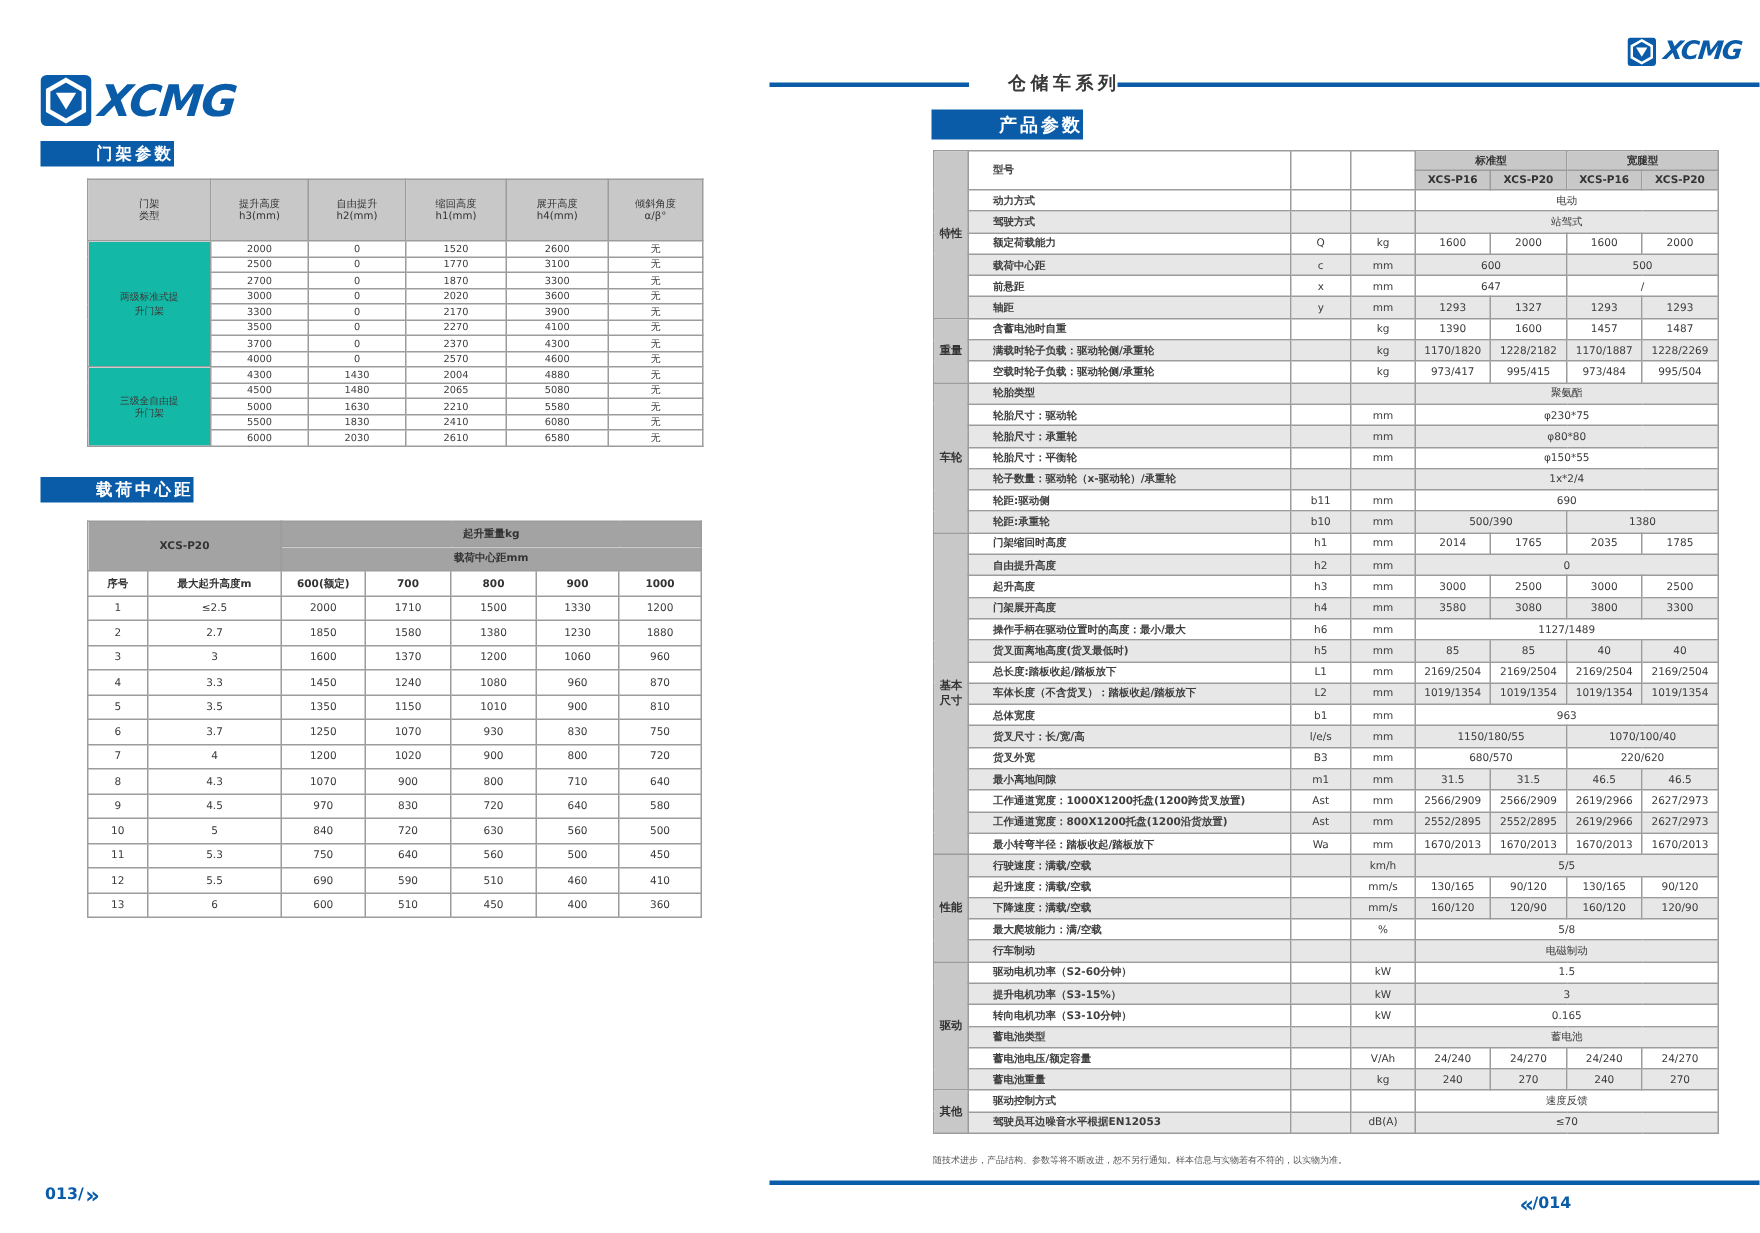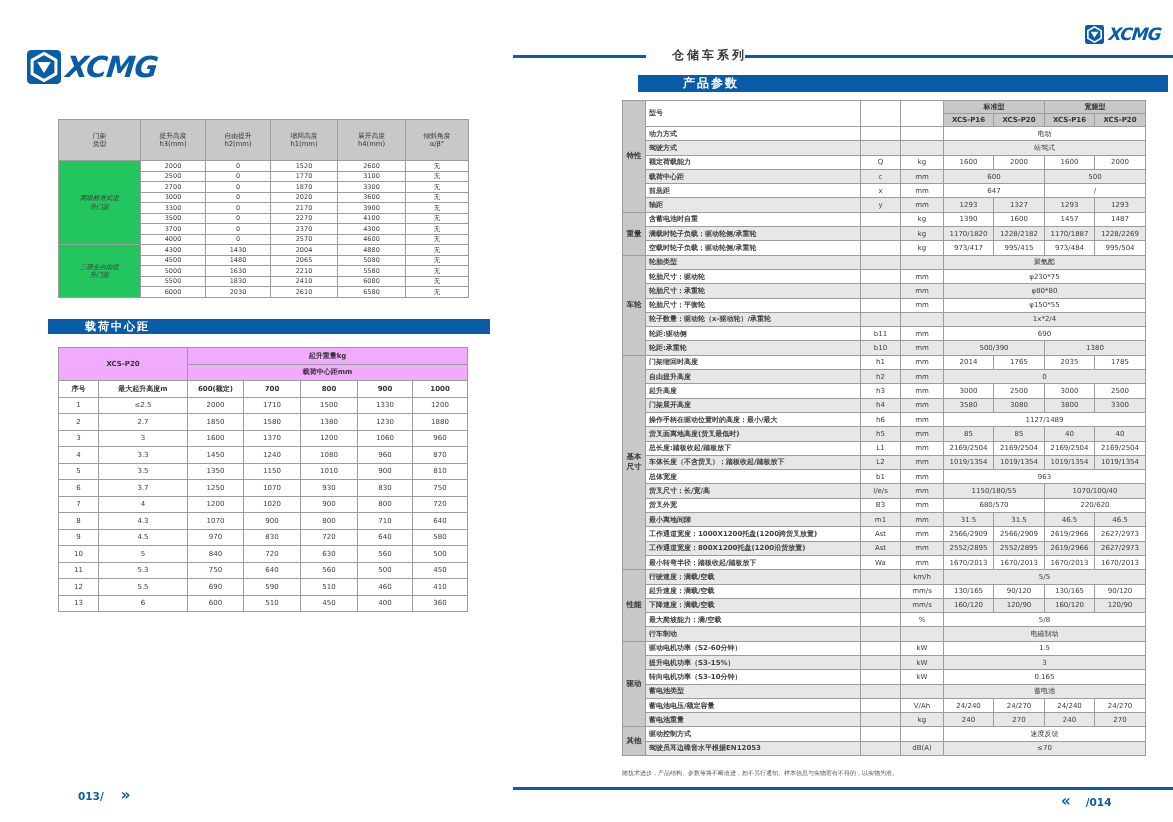--- a/index.html
+++ b/index.html
@@ -10,75 +10,81 @@
   }
   .abs{position:absolute;}
 
   
   .logo{display:flex;align-items:center;gap:5px;}
   .logo-text{font-weight:bold;font-style:italic;color:#0a5ca8;letter-spacing:-1px;transform:skewX(-6deg);}
   #logo-left .logo-text{font-size:29px;}
   #logo-right .logo-text{font-size:17px;}
 
   
-  .section-bar{display:flex;align-items:center;}
+  .section-bar{display:flex;align-items:flex-start;flex-direction:column;}
   .section-bar .yellow{background:#fdc608;}
   .section-bar .blue{background:#0a5ca8;flex:1;display:flex;align-items:center;}
   .section-bar .bar-title{color:#ffffff;font-weight:bold;}
 
   
   table{border-collapse:collapse;table-layout:fixed;}
   td{border:1px solid #9c9c9c;text-align:center;vertical-align:middle;padding:0 2px;overflow:hidden;}
 
   
   #mast-table{width:410px;font-size:6.5px;line-height:1.25;}
   #mast-table td{height:9.5px;background:#ffffff;}
   #mast-table td.h{background:#c8c8c8;height:40px;font-weight:normal;white-space:pre-line;font-size:6.8px;color:#333;}
-  #mast-table td.grp{white-space:pre-line;background:#22c55e;font-style:italic;}
+  #mast-table td.grp{white-space:pre-line;background:#14b8a6;}
 
   
   #load-table{width:409px;font-size:7px;line-height:1.2;}
   #load-table td{height:15.5px;background:#ffffff;}
-  #load-table td.h{background:#f0abfc;font-weight:bold;color:#333;}
+  #load-table td.h{background:#a3a3a3;font-weight:bold;color:#333;}
   #load-table td.subh{background:#ffffff;font-weight:bold;color:#333;}
 
   
   #product-table{width:523px;font-size:7px;line-height:1.15;}
   #product-table td{height:13.3px;background:#ffffff;color:#3a3a3a;}
   #product-table td.h{background:#c8c8c8;font-weight:bold;color:#333;}
   #product-table td.gcell{background:#c8c8c8;font-weight:bold;color:#333;font-size:7.5px;line-height:1.35;}
-  #product-table td.namecell{text-align:left;padding-left:3px;white-space:nowrap;font-weight:bold;color:#3f3f3f;}
+  #product-table td.namecell{text-align:left;padding-left:16px;white-space:nowrap;font-weight:bold;color:#3f3f3f;}
   #product-table tr.odd td:not(.gcell){background:#e7e7e7;}
   #product-table tr.hrow td{height:12px;}
 
   
   .hline{background:#0a5ca8;height:3px;}
   #series-title{font-size:12px;color:#3a3a3a;letter-spacing:3px;font-weight:bold;margin-left:16px;}
 
   
-  .pagenum{color:#0a5ca8;font-size:10.5px;font-weight:bold;display:flex;align-items:flex-start;gap:17px;margin-left:48px;}
+  .pagenum{color:#0a5ca8;font-size:10.5px;font-weight:bold;display:flex;align-items:flex-end;gap:1px;}
   .chev{font-size:15px;line-height:10px;font-weight:bold;color:#0a5ca8;letter-spacing:-2px;}
   #footnote{font-size:6px;color:#555;letter-spacing:0px;}
 </style>
 </head>
 <body>
 
 <div class="abs" id="left-page" style="left:0;top:0;width:586px;height:822px;">
 
   <div class="abs logo" id="logo-left" style="left:27px;top:50px;">
     <span style="display:inline-block;width:34px;height:34px;">
       <svg width="34" height="34" viewBox="0 0 40 40">
           <rect width="40" height="40" rx="5" fill="#0a5ca8"></rect>
           <polygon points="20,4 34,12 34,28 20,36 6,28 6,12" fill="none" stroke="#ffffff" stroke-width="3.5"></polygon>
           <polygon points="12,14 28,14 20,27" fill="#ffffff"></polygon>
         </svg>
     </span>
     <span class="logo-text">XCMG</span>
   </div>
 
+  <div class="abs section-bar" style="left:27px;top:94px;width:463px;height:17px;">
+    <div class="yellow" style="width:21px;"></div>
+    <div class="blue">
+        <span class="bar-title" style="font-size:11px;padding-left:37px;letter-spacing:2px;">门架参数</span>
+      </div>
+  </div>
 
   <table class="abs" id="mast-table" style="left:58px;top:119px;">
     <colgroup>
         <col style="width:82px">
         <col style="width:65px">
         <col style="width:65px">
         <col style="width:67px">
         <col style="width:68px">
         <col style="width:63px">
       </colgroup>

